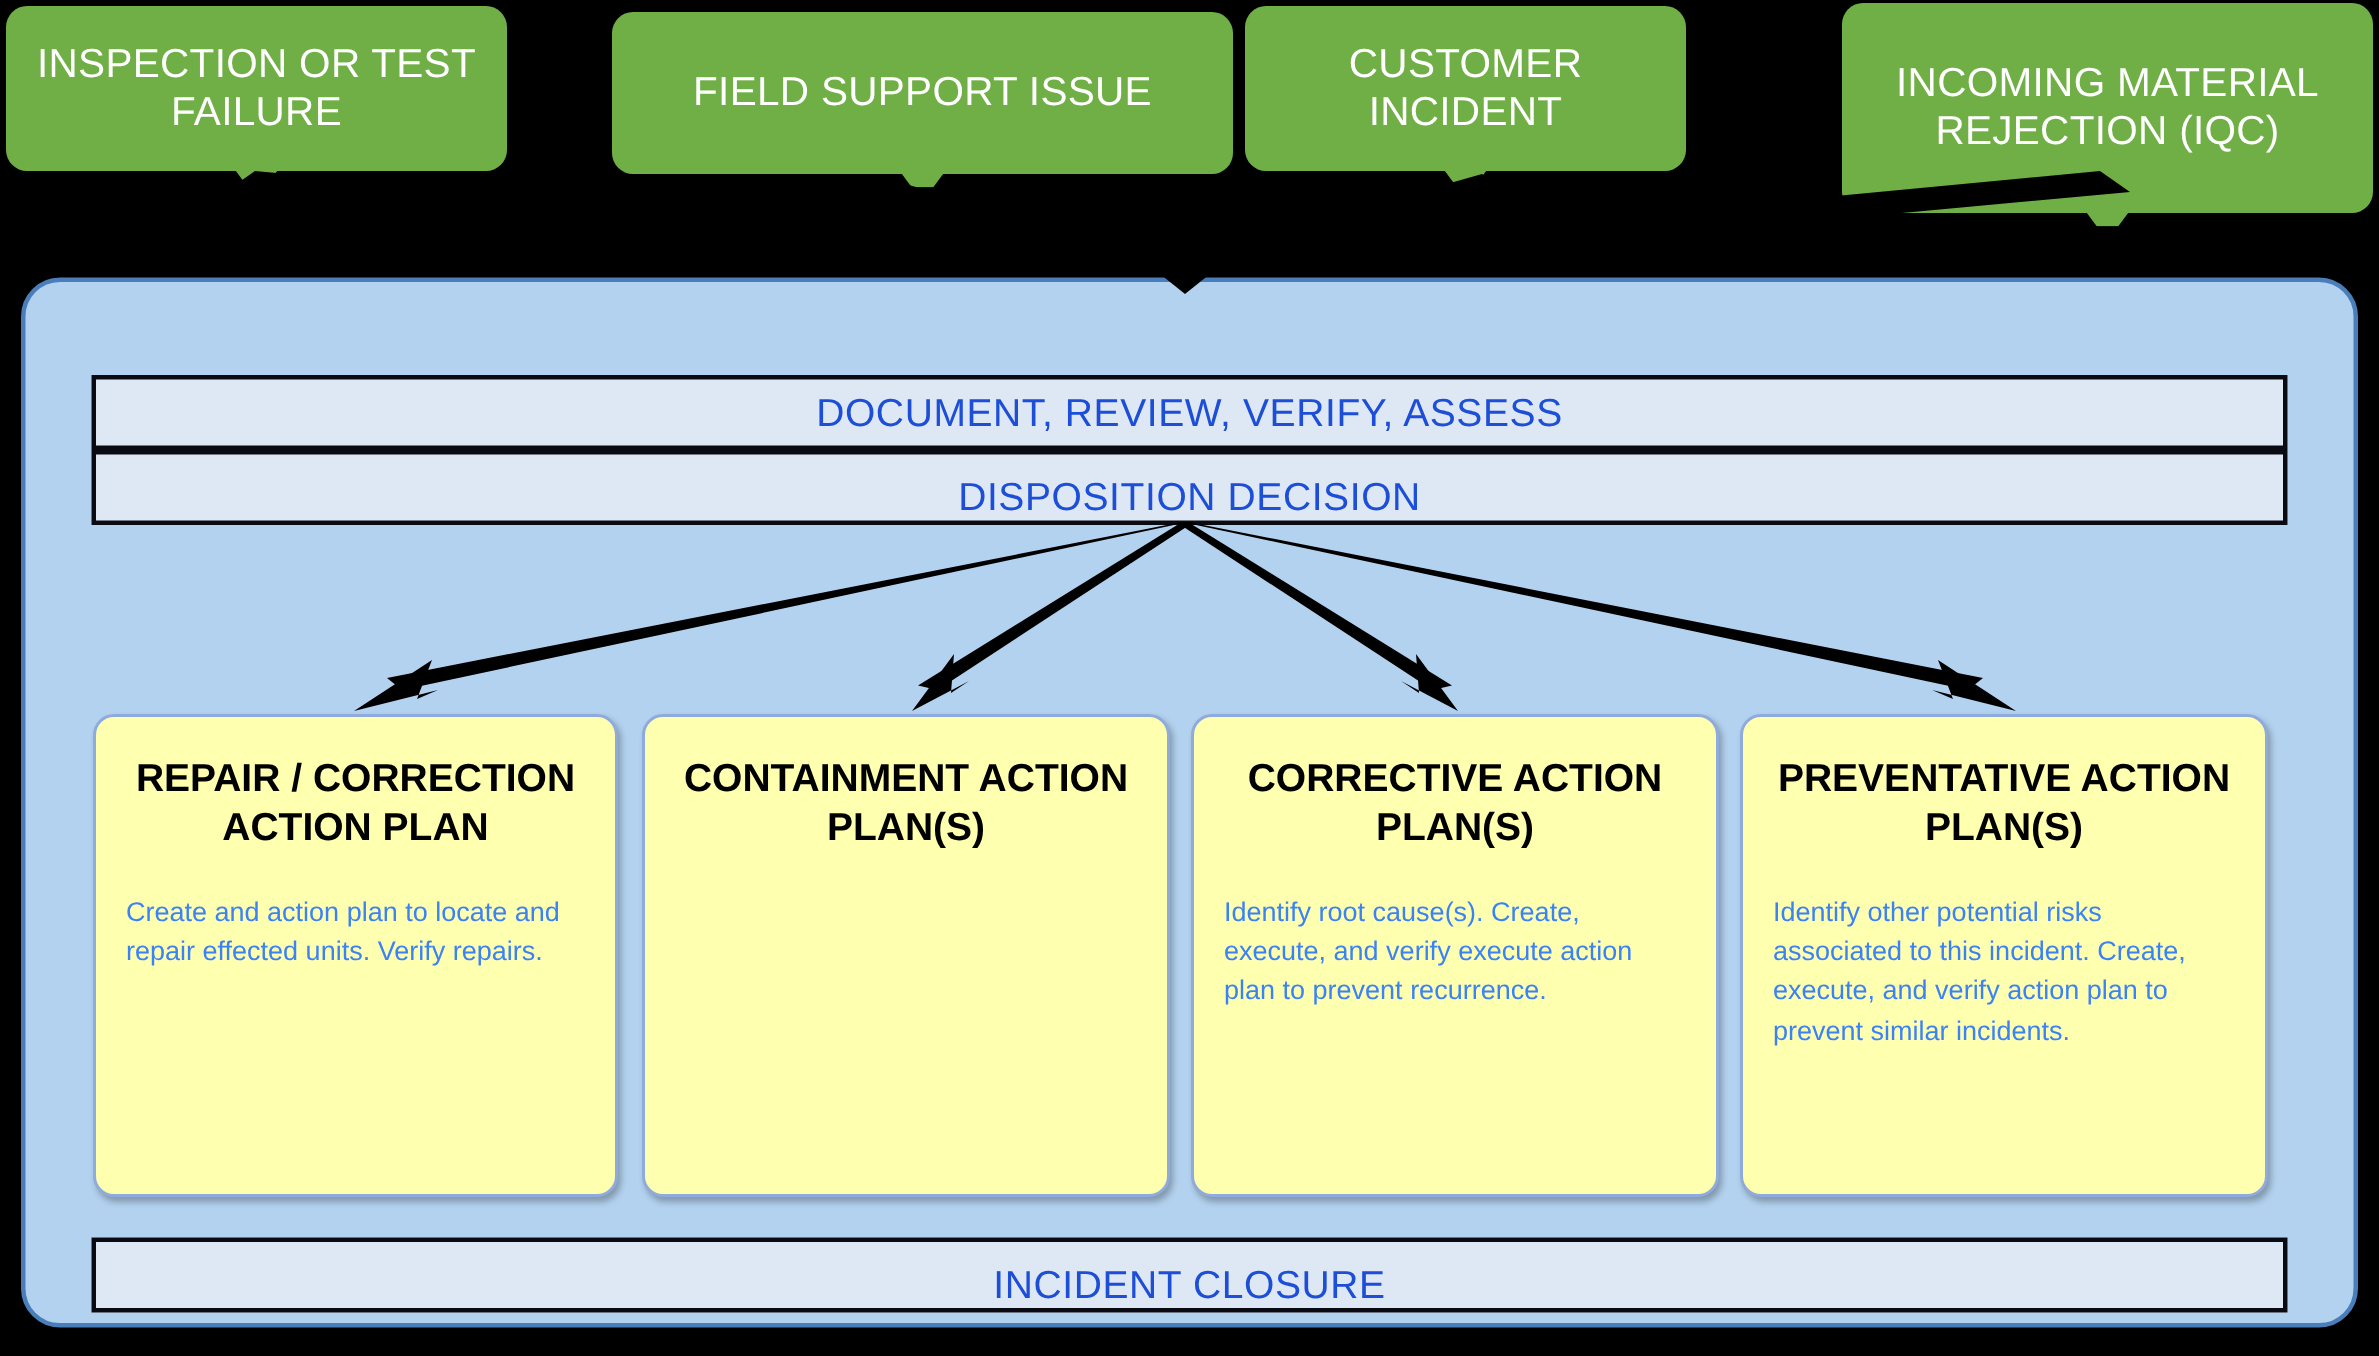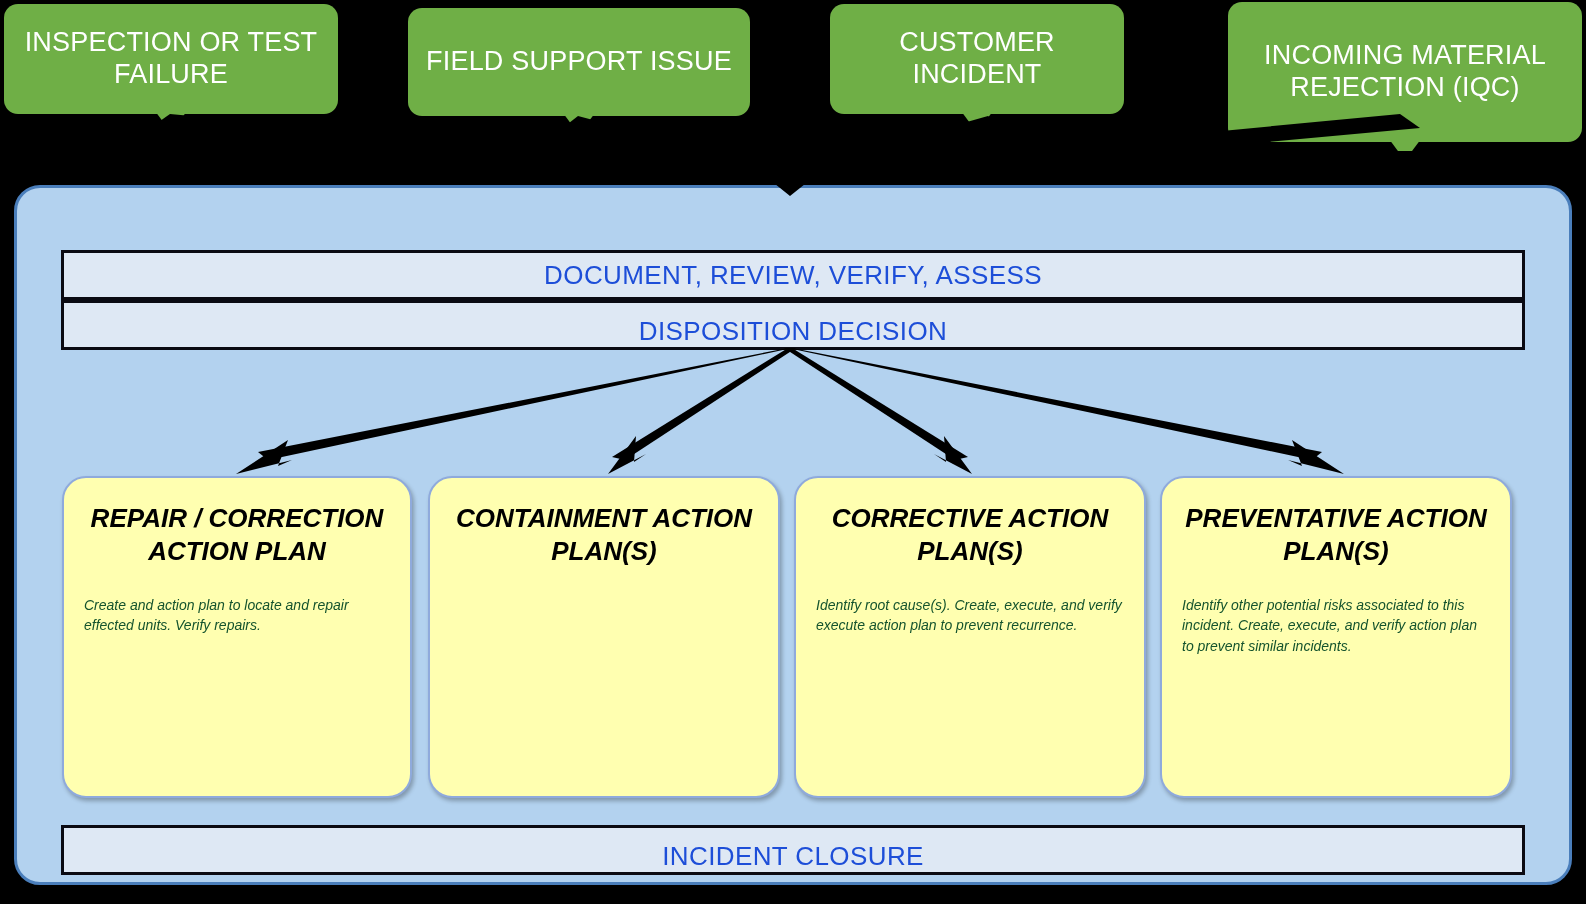--- a/index.html
+++ b/index.html
@@ -102,54 +102,53 @@
     pointer-events: none;
   }
 
   
   .card {
     position: absolute;
     top: 476px;
     height: 322px;
     background: #FFFFB0;
     border: 2px solid #8FAADC;
-    border-radius: 24px;
+    border-radius: 14px;
     box-sizing: border-box;
     padding: 24px 20px 14px 20px;
     box-shadow: 2px 3px 4px rgba(0,0,0,0.28);
-    font-style: italic;
   }
   .card-title {
     text-align: center;
     font-size: 26px;
     font-weight: bold;
     line-height: 1.28;
     color: #000000;
     margin-bottom: 26px;
   }
   .card-body {
-    font-size: 14px;
+    font-size: 18px;
     line-height: 1.47;
-    color: #14532d;
+    color: #3b82f6;
   }
   #card-repair      { left: 62px;   width: 350px; }
   #card-containment { left: 428px;  width: 352px; }
   #card-corrective  { left: 794px;  width: 352px; }
   #card-preventative{ left: 1160px; width: 352px; }
   #card-repair .card-body { margin-top: 14px; }
 </style>
 </head>
 <body>
 
 <div id="canvas">
 
   <div class="trigger" id="trigger-0" style="left:4px; top:4px; width:334px; height:110px;border-radius:14px;">
     <span>INSPECTION OR TEST FAILURE</span>
   </div>
-  <div class="trigger" id="trigger-1" style="left:408px; top:8px; width:342px; height:108px;">
+  <div class="trigger" id="trigger-1" style="left:408px; top:8px; width:414px; height:108px;">
     <span>FIELD SUPPORT ISSUE</span>
   </div>
   <div class="trigger" id="trigger-2" style="left:818px; top:4px; width:294px; height:110px;margin-left:12px;">
     <span>CUSTOMER INCIDENT</span>
   </div>
   <div class="trigger" id="trigger-3" style="left:1228px; top:2px; width:354px; height:140px;">
     <span>INCOMING MATERIAL REJECTION (IQC)</span>
   </div>
 
   <div id="panel">

